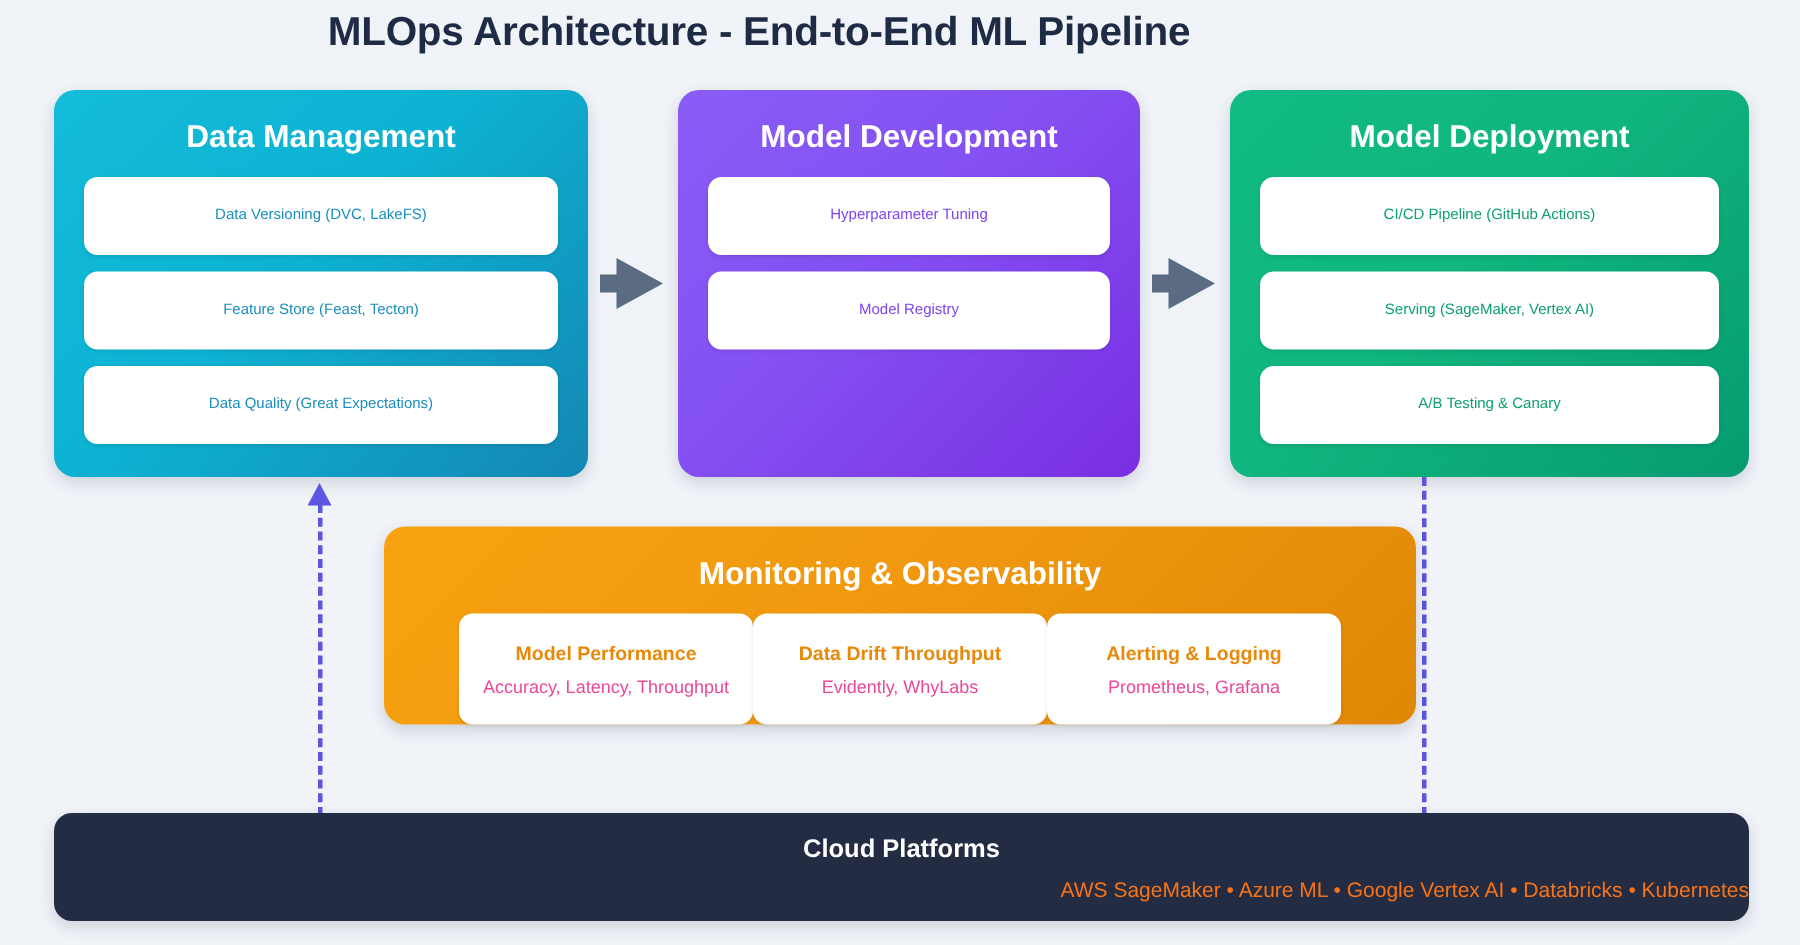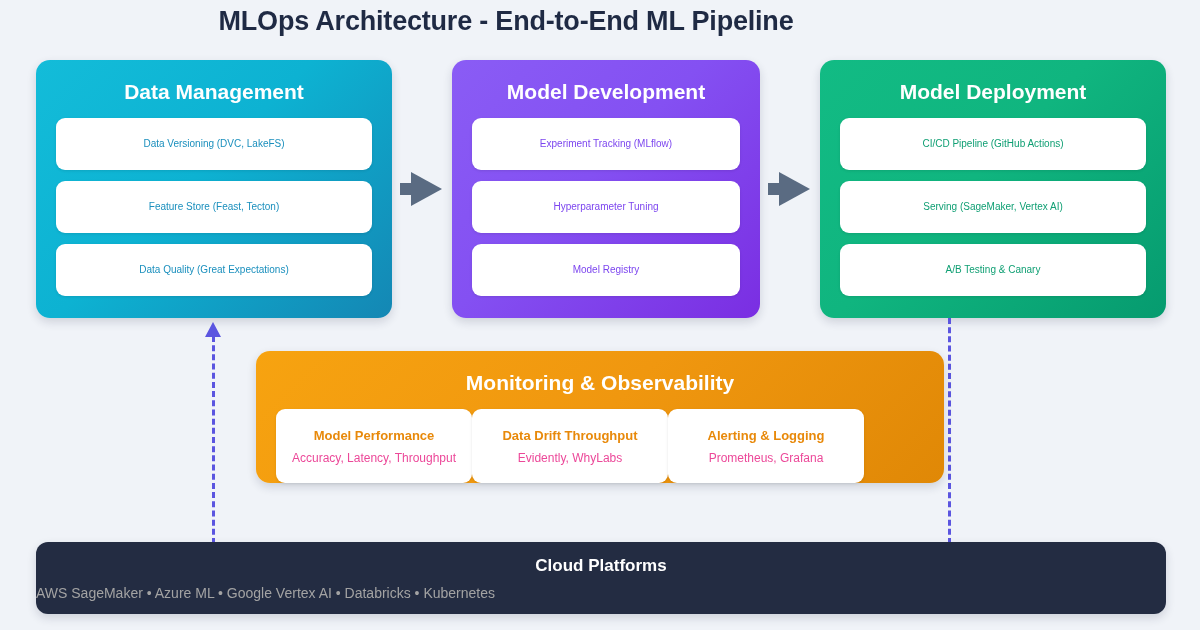--- a/index.html
+++ b/index.html
@@ -113,21 +113,21 @@
   .monitoring-title {
     text-align: center;
     color: #ffffff;
     font-size: 21px;
     font-weight: bold;
     margin-top: 20px;
     margin-bottom: 14px;
   }
   .monitoring-cards {
     display: flex;
-    justify-content: flex-start;
+    justify-content: center;
     padding: 0 20px;
   }
   .monitor-card {
     background: #ffffff;
     border-radius: 9px;
     width: 196px;
     height: 74px;
     box-shadow: 0 1px 3px rgba(0,0,0,0.10);
     display: flex;
     flex-direction: column;
@@ -176,22 +176,22 @@
     box-shadow: 0 4px 10px rgba(30,40,70,0.16);
   }
   .footer-title {
     text-align: center;
     color: #ffffff;
     font-size: 17px;
     font-weight: bold;
     margin-top: 14px;
   }
   .footer-sub {
-    text-align: left;
-    color: #a3a3a3;
+    text-align: right;
+    color: #f97316;
     font-size: 14px;
     margin-top: 9px;
   }
 </style>
 </head>
 <body>
 
 <div class="page-title">MLOps Architecture - End-to-End ML Pipeline</div>
 
 <div class="stage stage-data">
@@ -204,21 +204,20 @@
 </div>
 
 <div class="flow-arrow flow-arrow-1">
   <div class="tail"></div>
   <div class="head"></div>
 </div>
 
 <div class="stage stage-model">
   <div class="stage-title">Model Development</div>
   <div class="stage-items">
-    <div class="stage-item">Experiment Tracking (MLflow)</div>
     <div class="stage-item">Hyperparameter Tuning</div>
     <div class="stage-item">Model Registry</div>
   </div>
 </div>
 
 <div class="flow-arrow flow-arrow-2">
   <div class="tail"></div>
   <div class="head"></div>
 </div>
 

